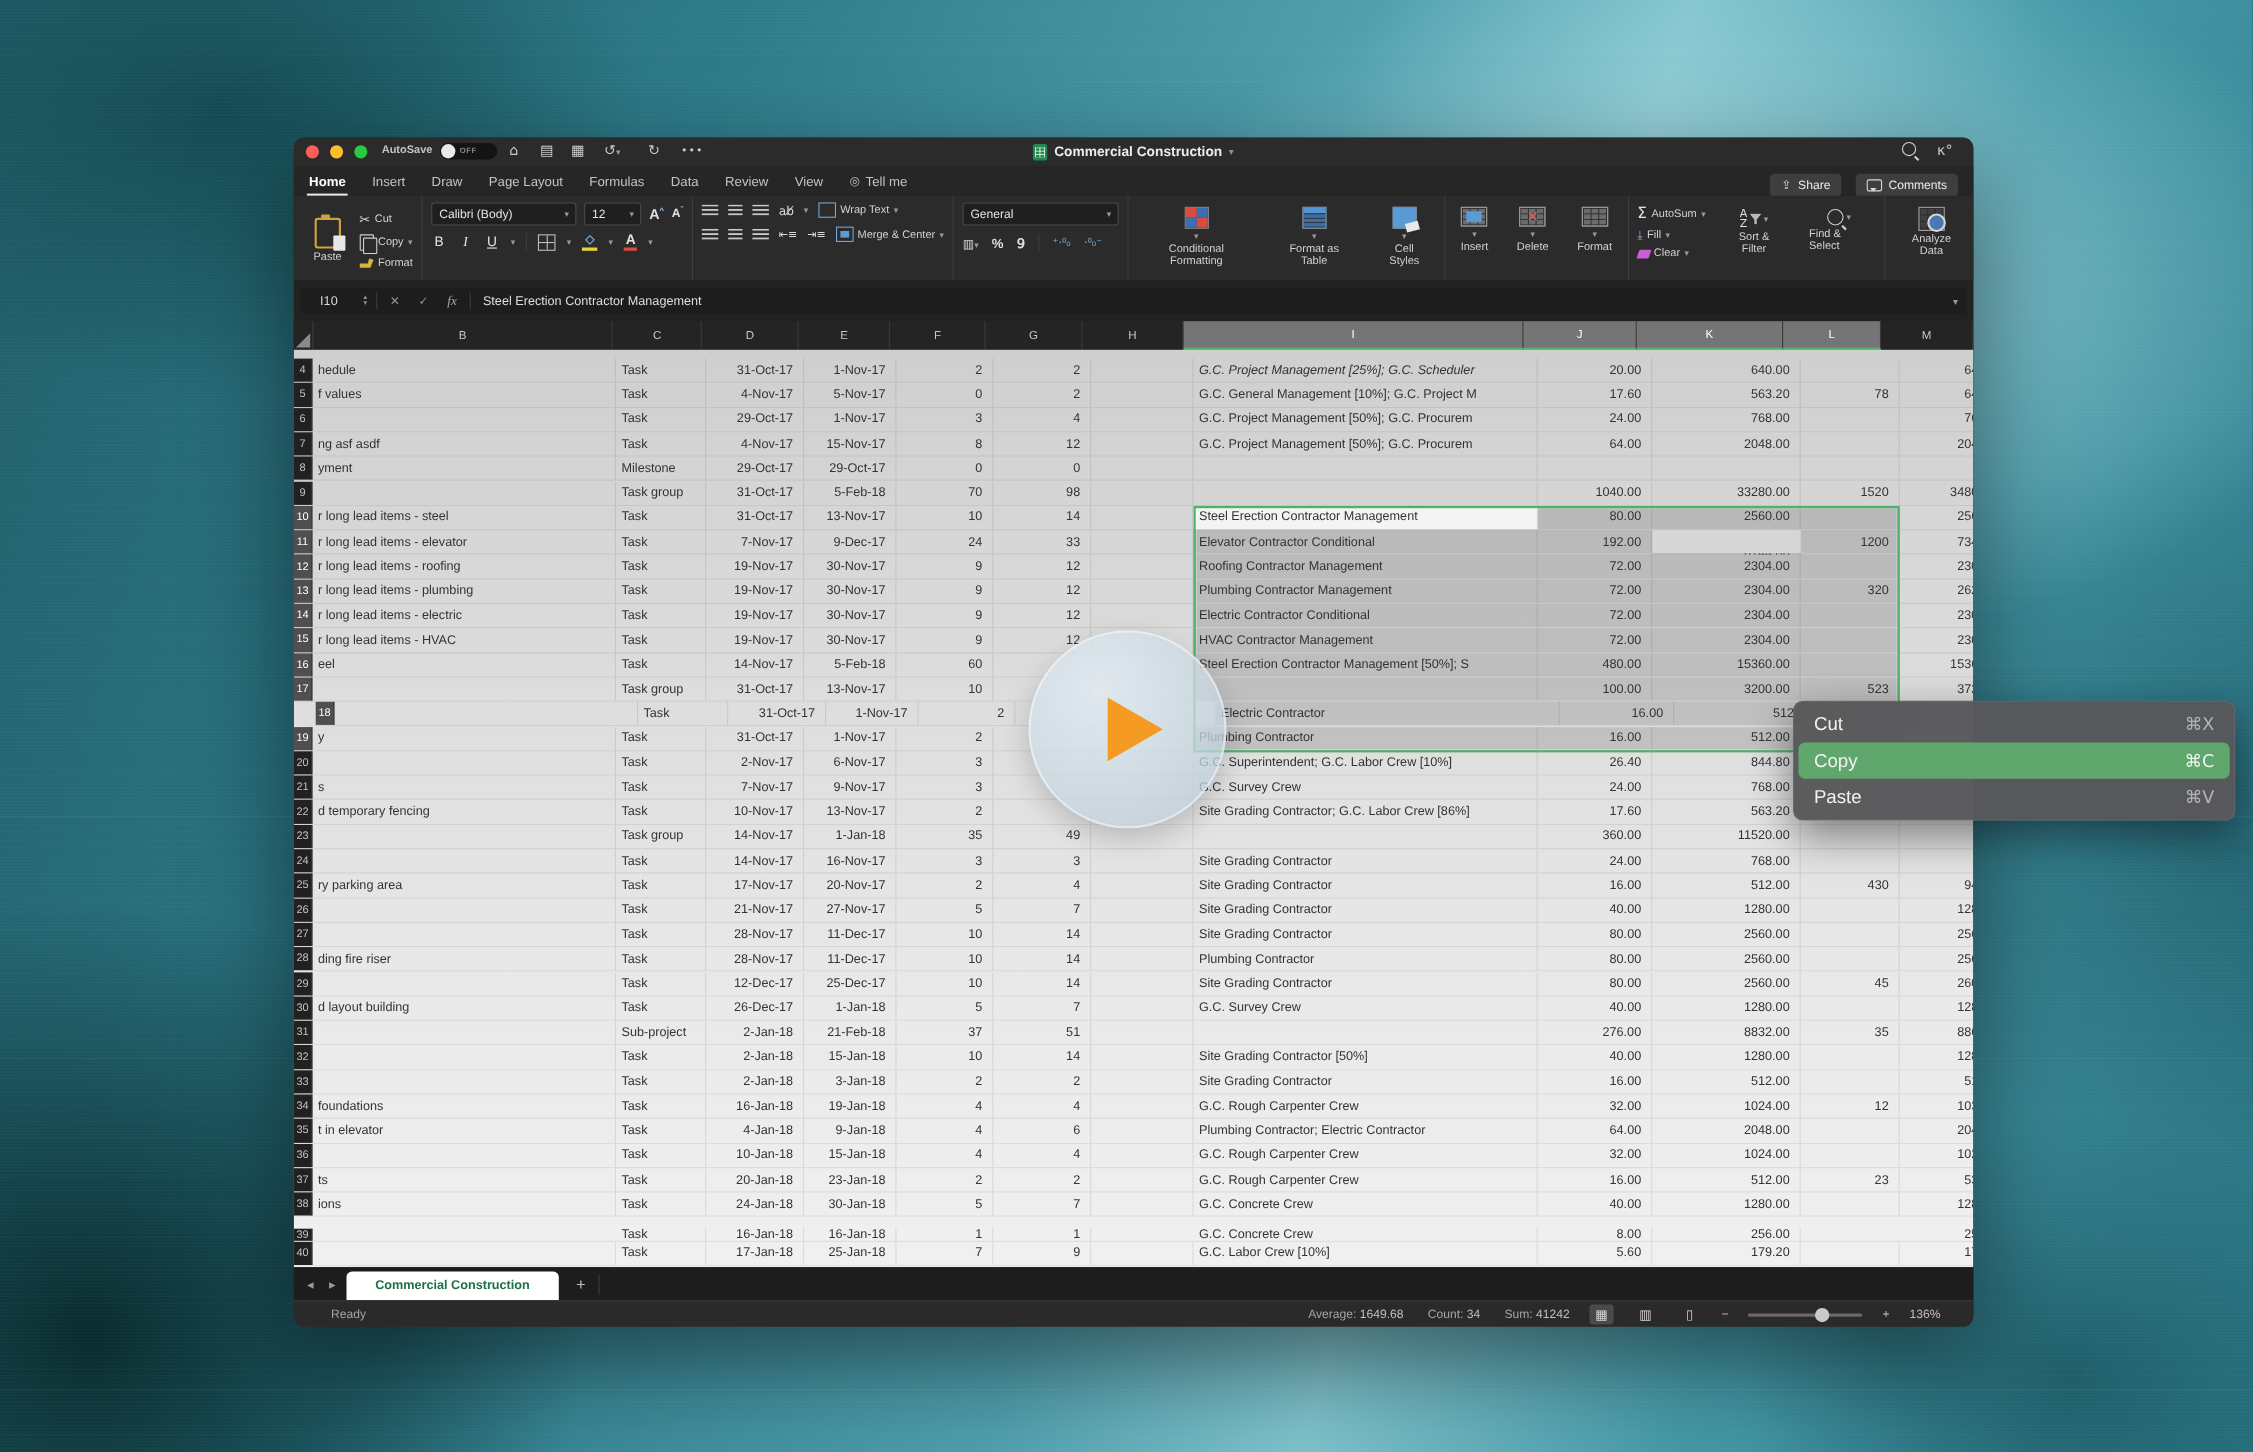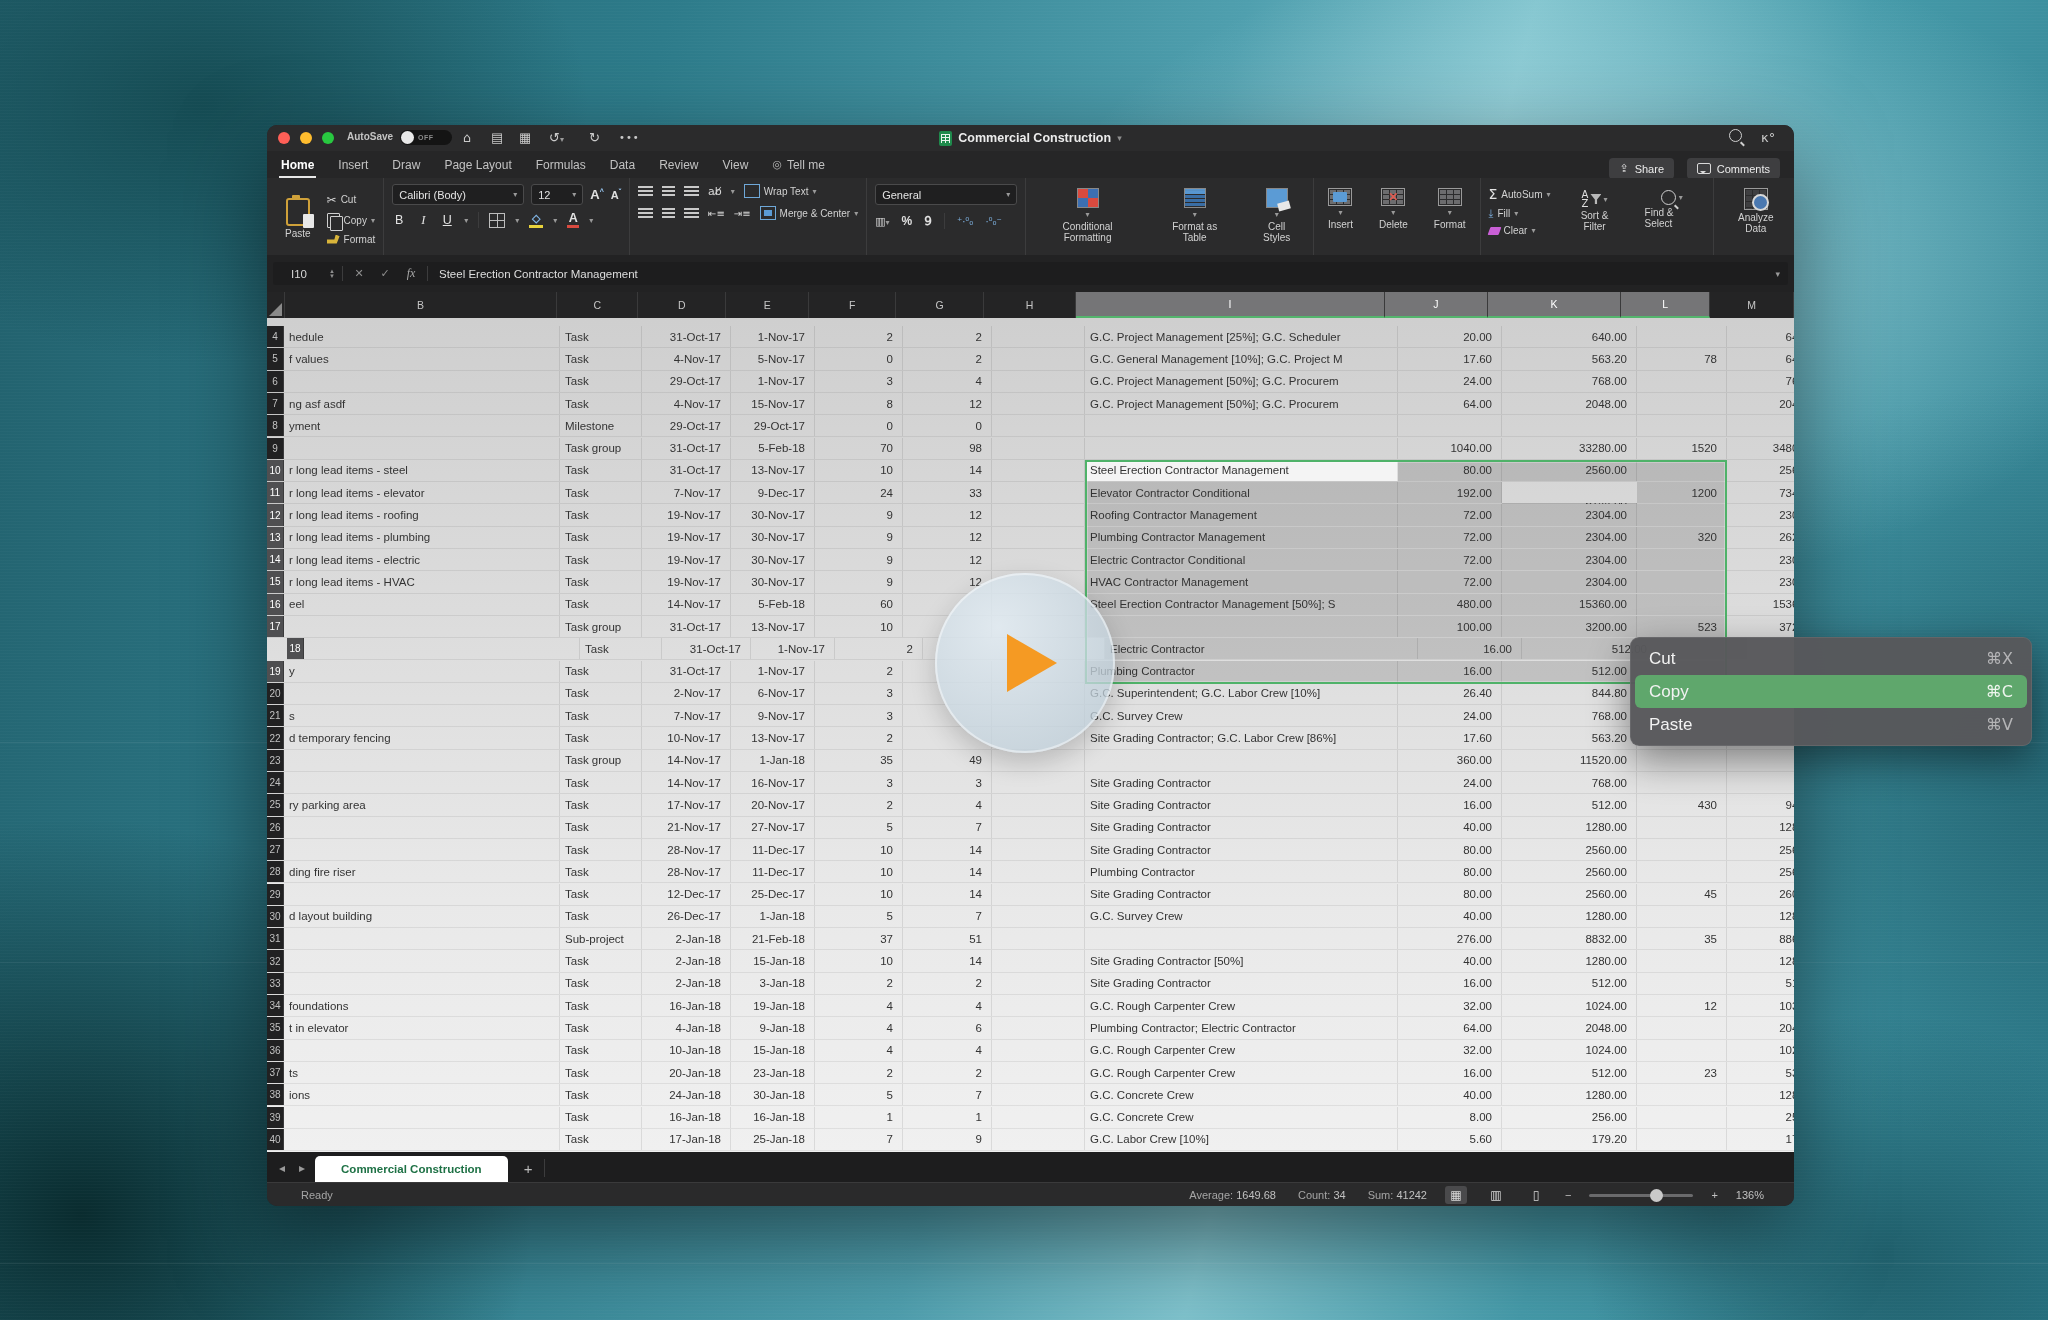--- a/index.html
+++ b/index.html
@@ -470,21 +470,21 @@
     <div class="gridarea" id="gridarea">
           <div class="grow" style="top: 8px;">
             <div class="rowhdr" style="width: 17px;">4</div>
             <div class="gc txt" style="width: 276px;">hedule</div>
             <div class="gc txt" style="width: 82px;">Task</div>
             <div class="gc num" style="width: 89px;">31-Oct-17</div>
             <div class="gc num" style="width: 84px;">1-Nov-17</div>
             <div class="gc num" style="width: 88px;">2</div>
             <div class="gc num" style="width: 89px;">2</div>
             <div class="gc txt" style="width: 93px;"></div>
-            <div class="gc txt" style="width: 313px;">G.C. Project Management [25%]; G.C. Scheduler</div>
+            <div class="gc txt" style="width: 313px; font-style: italic;">G.C. Project Management [25%]; G.C. Scheduler</div>
             <div class="gc num" style="width: 104px;">20.00</div>
             <div class="gc num" style="width: 135px;">640.00</div>
             <div class="gc num" style="width: 90px;"></div>
             <div class="gc num" style="width: 85px; padding-right: 3px;">640.</div>
           </div>
           <div class="grow" style="top: 30.3px;">
             <div class="rowhdr" style="width: 17px;">5</div>
             <div class="gc txt" style="width: 276px;">f values</div>
             <div class="gc txt" style="width: 82px;">Task</div>
             <div class="gc num" style="width: 89px;">4-Nov-17</div>
@@ -986,21 +986,21 @@
             <div class="gc num" style="width: 84px;">30-Jan-18</div>
             <div class="gc num" style="width: 88px;">5</div>
             <div class="gc num" style="width: 89px;">7</div>
             <div class="gc txt" style="width: 93px;"></div>
             <div class="gc txt" style="width: 313px;">G.C. Concrete Crew</div>
             <div class="gc num" style="width: 104px;">40.00</div>
             <div class="gc num" style="width: 135px;">1280.00</div>
             <div class="gc num" style="width: 90px;"></div>
             <div class="gc num" style="width: 85px; padding-right: 3px;">1280.</div>
           </div>
-          <div class="grow" style="top: 788.5px;">
+          <div class="grow" style="top: 788.5px; align-items: flex-end;">
             <div class="rowhdr" style="width: 17px;">39</div>
             <div class="gc txt" style="width: 276px;"></div>
             <div class="gc txt" style="width: 82px;">Task</div>
             <div class="gc num" style="width: 89px;">16-Jan-18</div>
             <div class="gc num" style="width: 84px;">16-Jan-18</div>
             <div class="gc num" style="width: 88px;">1</div>
             <div class="gc num" style="width: 89px;">1</div>
             <div class="gc txt" style="width: 93px;"></div>
             <div class="gc txt" style="width: 313px;">G.C. Concrete Crew</div>
             <div class="gc num" style="width: 104px;">8.00</div>

